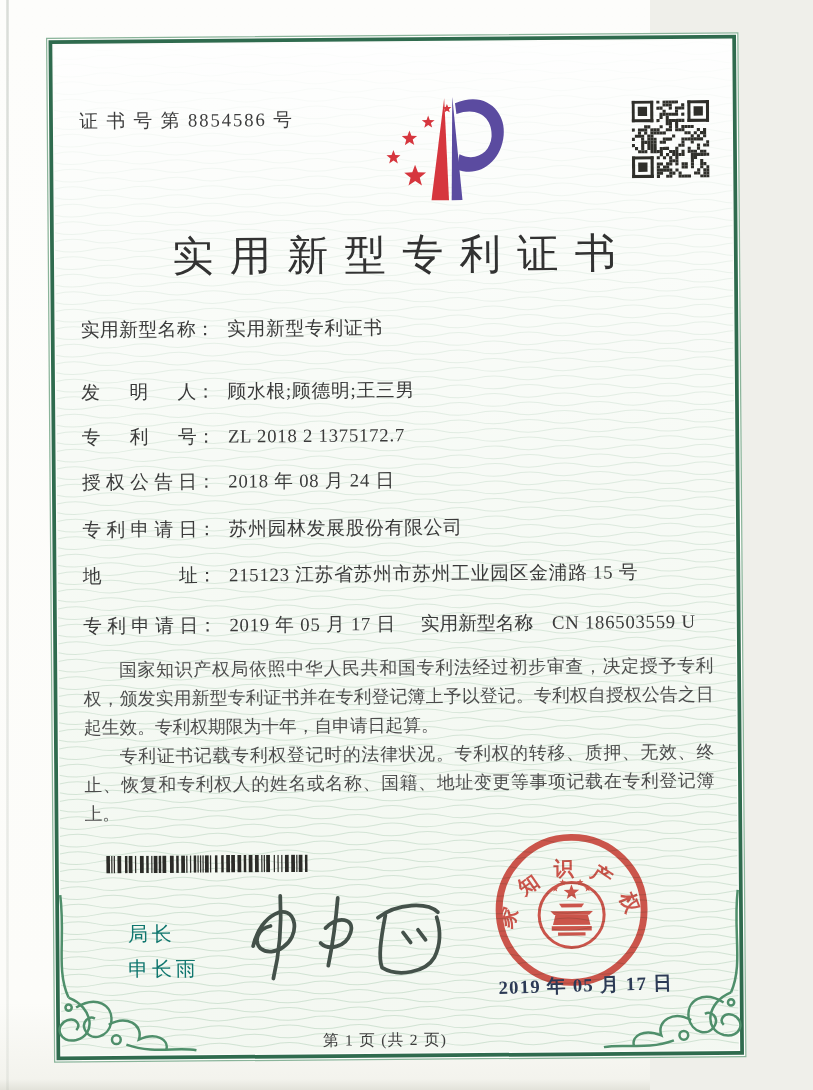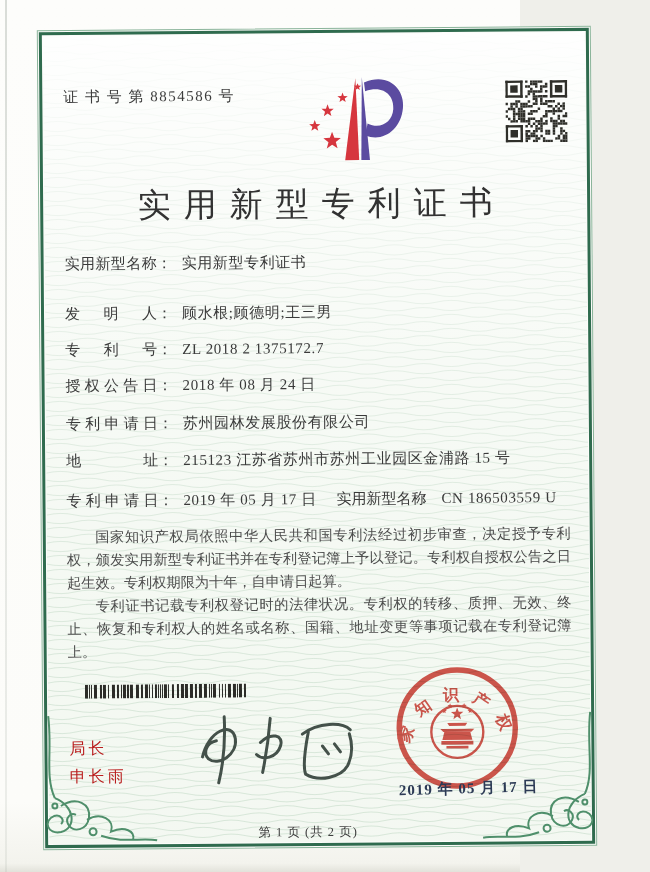--- a/index.html
+++ b/index.html
@@ -49,21 +49,21 @@
   .colon{display:inline-block;}
   .fvalue{margin-left:10px;letter-spacing:.6px;}
   .cell2{position:absolute;left:270px;top:0;}
   .cell2 .flabel{width:80px;}
   .body-text{
     left:26px;top:496px;width:504px;font-size:14.2px;line-height:23px;color:#4c4c4c;
     text-align:justify;
   }
   .body-text p{margin:0;text-indent:2em;}
   .barcode-box{left:43px;top:655px;width:164px;height:14px;}
-  .signer{left:27px;top:705px;font-size:16px;color:#b91c1c;letter-spacing:3px;line-height:28px;}
+  .signer{left:60px;top:705px;font-size:16px;color:#0f766e;letter-spacing:3px;line-height:28px;}
   .signature-box{left:148px;top:672px;width:172px;height:100px;}
   .seal-box{left:352px;top:638px;width:126px;height:126px;opacity:.9;mix-blend-mode:multiply;}
   .seal-date{
     left:356px;top:752px;width:170px;font-size:15px;letter-spacing:1px;
     color:#2c3a55;font-weight:600;transform:rotate(-1.2deg);
   }
   .footer{
     left:0;top:796px;width:100%;text-align:center;font-size:12.5px;color:#3e3e3e;
     letter-spacing:1px;transform:translateX(-12px);
   }

